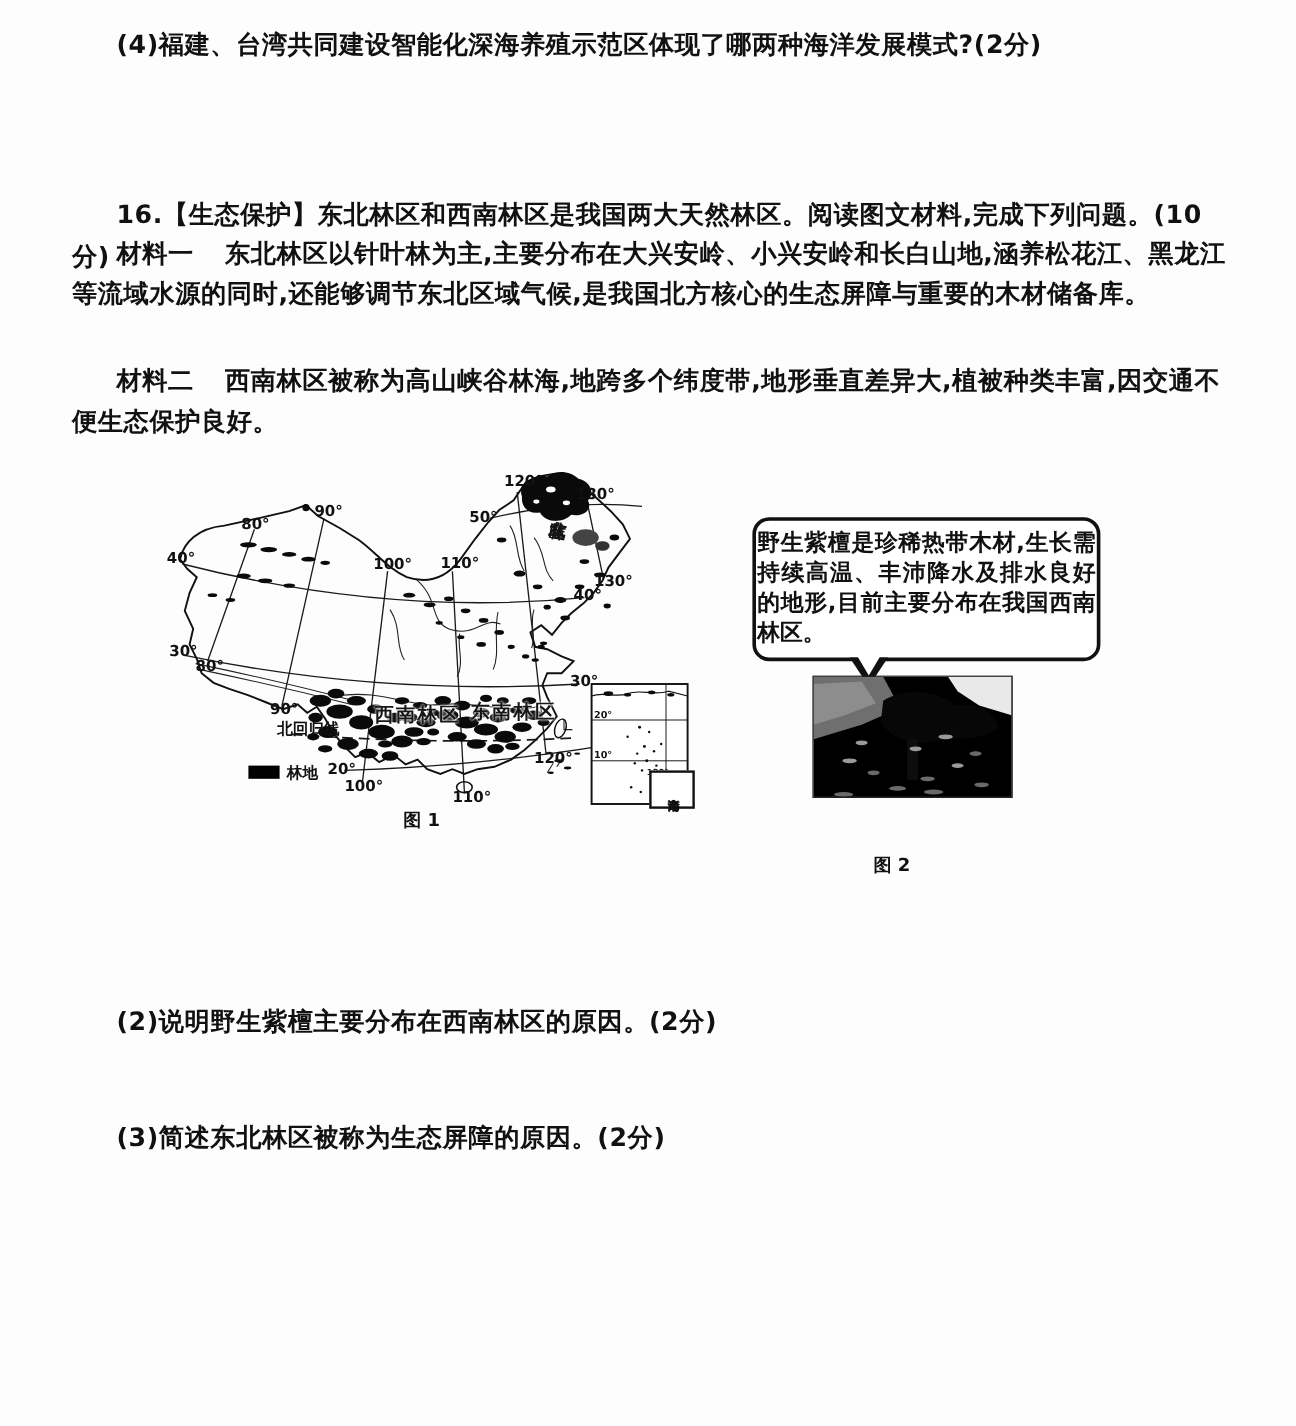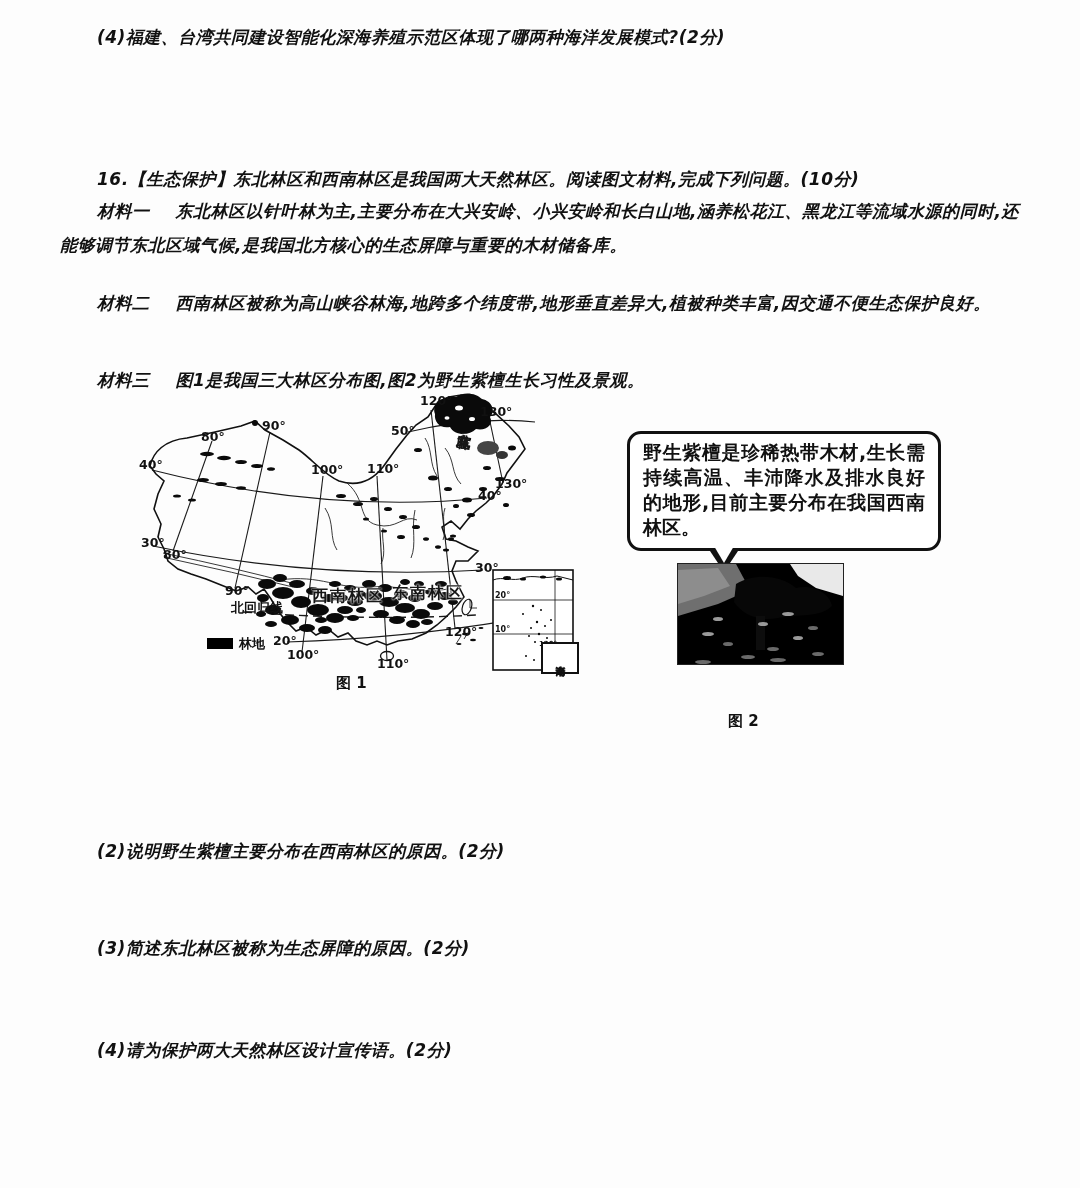--- a/index.html
+++ b/index.html
@@ -1,61 +1,60 @@
 <!DOCTYPE html>
 <html><head>
 <meta charset="utf-8">
 <style>
   html,body{margin:0;padding:0;background:#e9e9e9;}
   .page{position:relative;width:1080px;height:1188px;background:#fdfdfd;overflow:hidden;
         font-family:"DejaVu Sans","Liberation Sans",sans-serif;color:#111;}
-  .para{position:absolute;left:60px;width:966px;margin:0;font-size:17px;line-height:34px;
-        font-weight:700;text-indent:37px;letter-spacing:.5px;font-style:italic;}
+  .para{position:absolute;left:60px;width:966px;margin:0;font-size:21px;line-height:34px;
+        font-weight:700;text-indent:37px;letter-spacing:.5px;}
   .intro{line-height:35px;margin-top:48px;}
   .mlabel{margin-right:26px;}
   
   .map-svg{position:absolute;left:115px;top:388px;}
   .map-svg text{font-size:12.5px;font-weight:700;fill:#111;font-family:inherit;}
   .map-svg .small{font-size:8px;}
   .map-svg .tiny{font-size:7px;}
   .map-svg .cnlabel{font-size:13px;}
   .region-label{position:absolute;font-size:16px;font-weight:700;color:#161616;
         letter-spacing:2px;text-shadow:0 0 2px #fff,0 0 2px #fff;white-space:nowrap;}
   .region-ne{left:452px;top:422px;writing-mode:vertical-rl;transform:rotate(10deg);
         font-size:14px;letter-spacing:1px;height:78px;}
   .inset-name{position:absolute;left:541px;top:642px;width:34px;height:28px;border:2px solid #111;
         background:#fff;writing-mode:vertical-rl;font-size:10px;line-height:12px;font-weight:700;
         display:flex;align-items:center;justify-content:center;letter-spacing:0;}
   .fig-caption{position:absolute;font-size:15px;font-weight:700;}
   .cap1{left:336px;top:674px;}
   .cap2{left:728px;top:712px;}
   .callout{position:absolute;left:627px;top:431px;width:282px;border:3px solid #111;
-        border-radius:14px;background:#fff;padding:6px 13px 8px;font-size:19px;line-height:25px;
+        border-radius:14px;background:#fff;padding:6px 1px 8px;font-size:19px;line-height:25px;
         font-weight:700;text-align:justify;}
   .callout::before{content:"";position:absolute;left:78px;bottom:-24px;width:0;height:0;
         border-left:16px solid transparent;border-right:16px solid transparent;border-top:24px solid #111;}
   .callout::after{content:"";position:absolute;left:84px;bottom:-15px;width:0;height:0;
         border-left:10px solid transparent;border-right:10px solid transparent;border-top:17px solid #fff;}
   .photo{position:absolute;left:678px;top:564px;width:165px;height:100px;background:#000;
         outline:1px solid #222;}
 </style>
 </head>
 <body>
 
 <div class="page">
 
   <p class="para" style="top:20px">(4)福建、台湾共同建设智能化深海养殖示范区体现了哪两种海洋发展模式?(2分)</p>
 
   <p class="para intro" style="top:114px">16.【生态保护】东北林区和西南林区是我国两大天然林区。阅读图文材料,完成下列问题。(10分)</p>
 
   <p class="para" style="top:194px"><span class="mlabel">材料一</span><span>东北林区以针叶林为主,主要分布在大兴安岭、小兴安岭和长白山地,涵养松花江、黑龙江等流域水源的同时,还能够调节东北区域气候,是我国北方核心的生态屏障与重要的木材储备库。</span></p>
 
-  <p class="para" style="top:286px"><span class="mlabel">材料二</span><span>西南林区被称为高山峡谷林海,地跨多个纬度带,地形垂直差异大,植被种类丰富,因交通不便生态保护良好。</span></p>
-
-  <p class="para" style="top:363px"><span class="mlabel">材料三</span><span>图1是我国三大林区分布图,图2为野生紫檀生长习性及景观。</span></p>
+  <p class="para" style="top:300px"><span class="mlabel">材料二</span><span>西南林区被称为高山峡谷林海,地跨多个纬度带,地形垂直差异大,植被种类丰富,因交通不便生态保护良好。</span></p>
+
 
   <svg class="map-svg" width="505" height="300" viewBox="0 0 505 300">
 
     <g stroke="#1a1a1a" stroke-width="1.1" fill="none">
       <path d="M97,53 L58,163"></path>
       <path d="M155,44 L120,200"></path>
       <path d="M208,88 L187,264"></path>
       <path d="M262,88 L272,272"></path>
       <path d="M316,22 L340,240"></path>
       <path d="M374,29 L388,95"></path>
@@ -295,15 +294,14 @@
         <ellipse cx="100" cy="96" rx="8" ry="2"></ellipse>
           <ellipse cx="135" cy="64" rx="5" ry="2"></ellipse>
       </g>
     </svg>
   </div>
 
   <div class="fig-caption cap2">图 2</div>
 
   <p class="para" style="top:834px">(2)说明野生紫檀主要分布在西南林区的原因。(2分)</p>
   <p class="para" style="top:931px">(3)简述东北林区被称为生态屏障的原因。(2分)</p>
-  <p class="para" style="top:1033px">(4)请为保护两大天然林区设计宣传语。(2分)</p>
 
 </div>
 
 </body></html>

